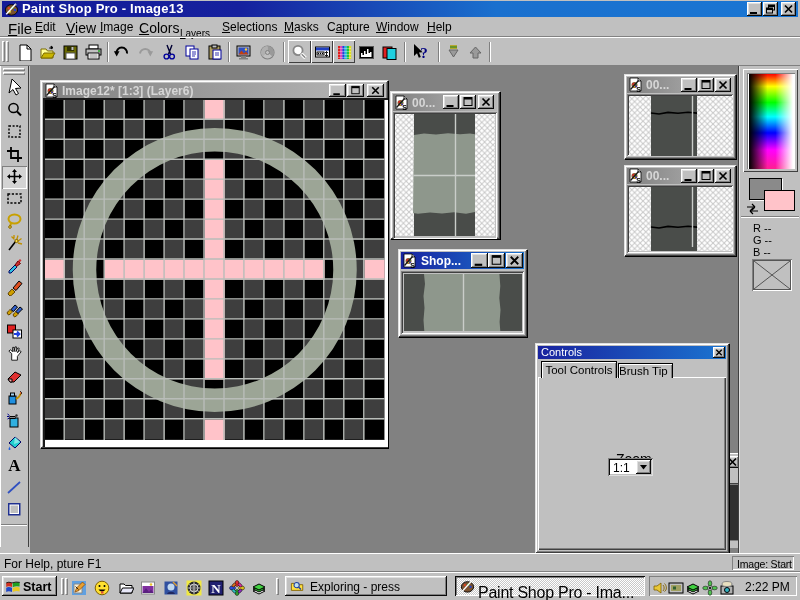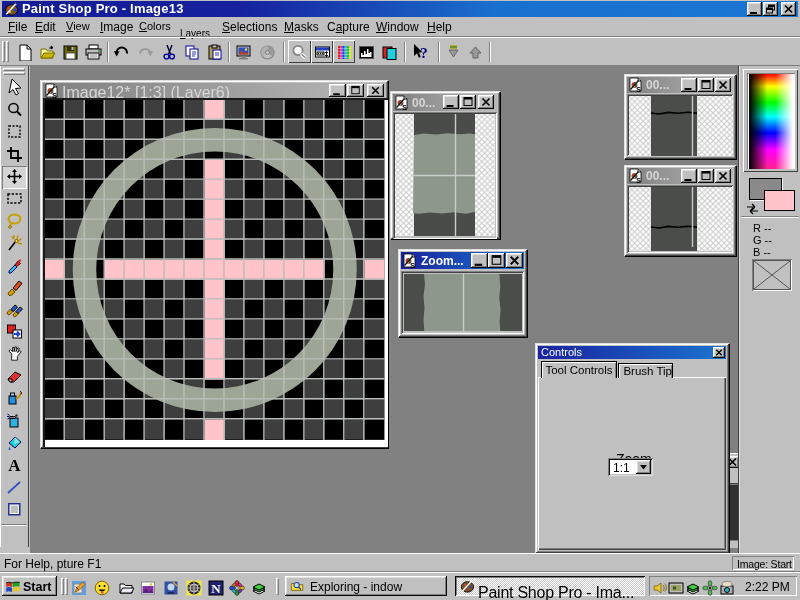--- a/index.html
+++ b/index.html
@@ -26,25 +26,25 @@
     </svg></div>
 <div class="ab btn" style="left:763px;top:2px;width:15px;height:14px"><svg width="100%" height="100%" viewBox="0 0 15 14">
       <rect x="5.5" y="3" width="6" height="5" fill="none" stroke="#000"></rect>
       <rect x="5.5" y="3" width="6" height="2" fill="#000"></rect>
       <rect x="3.5" y="6" width="6" height="5" fill="#c0c0c0" stroke="#000"></rect>
       <rect x="3.5" y="6" width="6" height="2" fill="#000"></rect>
     </svg></div>
 <div class="ab btn" style="left:781px;top:2px;width:15px;height:14px"><svg width="100%" height="100%" viewBox="0 0 15 14">
       <path d="M4 3.5l7 7M11 3.5l-7 7" stroke="#000" stroke-width="1.7"></path>
     </svg></div>
-<div class="ab" style="left:8px;top:20px;font-size:12px"><u>F</u>ile</div>
+<div class="ab" style="left:8px;top:20px;font-size:15px"><u>F</u>ile</div>
 <div class="ab" style="left:35px;top:20px;font-size:12px"><u>E</u>dit</div>
-<div class="ab" style="left:66px;top:20px;font-size:11px"><u>V</u>iew</div>
+<div class="ab" style="left:66px;top:20px;font-size:14px"><u>V</u>iew</div>
 <div class="ab" style="left:100px;top:20px;font-size:12px"><u>I</u>mage</div>
-<div class="ab" style="left:139px;top:20px;font-size:11px"><u>C</u>olors</div>
+<div class="ab" style="left:139px;top:20px;font-size:14px"><u>C</u>olors</div>
 <div class="ab" style="left:180px;top:28px;font-size:10px"><u>L</u>ayers</div>
 <div class="ab" style="left:222px;top:20px;font-size:12px"><u>S</u>elections</div>
 <div class="ab" style="left:284px;top:20px;font-size:12px"><u>M</u>asks</div>
 <div class="ab" style="left:327px;top:20px;font-size:12px">C<u>a</u>pture</div>
 <div class="ab" style="left:376px;top:20px;font-size:12px"><u>W</u>indow</div>
 <div class="ab" style="left:427px;top:20px;font-size:12px"><u>H</u>elp</div>
 <div class="ab" style="left:0;top:36px;width:800px;height:1px;background:#828282"></div>
 <div class="ab" style="left:0;top:37px;width:800px;height:29px;border-top:1px solid #fff;border-bottom:1px solid #808080"></div>
 <div class="ab" style="left:2px;top:41px;width:3px;height:21px;border:1px solid #fff;border-right-color:#808080;border-bottom-color:#808080"></div>
 <div class="ab" style="left:6px;top:41px;width:3px;height:21px;border:1px solid #fff;border-right-color:#808080;border-bottom-color:#808080"></div>
@@ -260,21 +260,21 @@
         <path d="M9 1v3h3" fill="none" stroke="#000" stroke-width="0.8"></path>
         <circle cx="5.5" cy="8" r="3" fill="#8a5a30"></circle>
         <circle cx="4.3" cy="7" r="1" fill="#d22"></circle>
         <circle cx="6.8" cy="7.2" r="0.9" fill="#2a4"></circle>
         <circle cx="5" cy="9.6" r="0.9" fill="#fd2"></circle>
         <circle cx="7" cy="9.4" r="0.8" fill="#23c"></circle>
         <path d="M1.5 12.5L10 3" stroke="#181818" stroke-width="1.3"></path>
         <path d="M9.3 2.2l1.6 1.2" stroke="#888" stroke-width="1.5"></path>
         <text x="7.2" y="14.8" font-size="7" font-weight="bold" fill="#000">S</text>
       </svg></div>
-    <div class="ab" style="left:19px;top:1px;font-size:16px;font-weight:normal;color:#d6d6d6">Image12* [1:3] (Layer6)</div>
+    <div class="ab" style="left:19px;top:1px;font-size:12px;font-weight:bold;color:#d6d6d6">Image12* [1:3] (Layer6)</div>
   </div>
 <div class="ab btn" style="left:329px;top:84px;width:17px;height:13px"><svg width="100%" height="100%" viewBox="0 0 15 14">
       <rect x="3" y="10" width="7" height="2" fill="#000"></rect>
     </svg></div>
 <div class="ab btn" style="left:347px;top:84px;width:17px;height:13px"><svg width="100%" height="100%" viewBox="0 0 15 14">
       <rect x="3.5" y="2.5" width="8" height="8" fill="none" stroke="#000"></rect>
       <rect x="3.5" y="2.5" width="8" height="2" fill="#000"></rect>
     </svg></div>
 <div class="ab btn" style="left:367px;top:84px;width:17px;height:13px"><svg width="100%" height="100%" viewBox="0 0 15 14">
       <path d="M4 3.5l7 7M11 3.5l-7 7" stroke="#000" stroke-width="1.7"></path>
@@ -344,21 +344,21 @@
         <path d="M9 1v3h3" fill="none" stroke="#000" stroke-width="0.8"></path>
         <circle cx="5.5" cy="8" r="3" fill="#8a5a30"></circle>
         <circle cx="4.3" cy="7" r="1" fill="#d22"></circle>
         <circle cx="6.8" cy="7.2" r="0.9" fill="#2a4"></circle>
         <circle cx="5" cy="9.6" r="0.9" fill="#fd2"></circle>
         <circle cx="7" cy="9.4" r="0.8" fill="#23c"></circle>
         <path d="M1.5 12.5L10 3" stroke="#181818" stroke-width="1.3"></path>
         <path d="M9.3 2.2l1.6 1.2" stroke="#888" stroke-width="1.5"></path>
         <text x="7.2" y="14.8" font-size="7" font-weight="bold" fill="#000">S</text>
       </svg></div>
-    <div class="ab" style="left:20px;top:2px;font-size:12px;font-weight:bold;color:#fff">Zoom...</div>
+    <div class="ab" style="left:20px;top:2px;font-size:12px;font-weight:bold;color:#fff">Shop...</div>
   </div>
 <div class="ab btn" style="left:471px;top:253px;width:17px;height:15px"><svg width="100%" height="100%" viewBox="0 0 15 14">
       <rect x="3" y="10" width="7" height="2" fill="#000"></rect>
     </svg></div>
 <div class="ab btn" style="left:488px;top:253px;width:17px;height:15px"><svg width="100%" height="100%" viewBox="0 0 15 14">
       <rect x="3.5" y="2.5" width="8" height="8" fill="none" stroke="#000"></rect>
       <rect x="3.5" y="2.5" width="8" height="2" fill="#000"></rect>
     </svg></div>
 <div class="ab btn" style="left:506px;top:253px;width:17px;height:15px"><svg width="100%" height="100%" viewBox="0 0 15 14">
       <path d="M4 3.5l7 7M11 3.5l-7 7" stroke="#000" stroke-width="1.7"></path>
@@ -457,21 +457,21 @@
 <div class="ab" style="left:538px;top:346px;width:188px;height:13px;background:linear-gradient(90deg,#19239f,#1b74d0);overflow:hidden">
     <div class="ab" style="left:3px;top:0px;font-size:11px;color:#fff">Controls</div>
   </div>
 <div class="ab btn" style="left:713px;top:347px;width:12px;height:11px"><svg width="100%" height="100%" viewBox="0 0 15 14">
       <path d="M4 3.5l7 7M11 3.5l-7 7" stroke="#000" stroke-width="1.7"></path>
     </svg></div>
 <div class="ab" style="left:538px;top:377px;width:188px;height:173px;background:#c0c0c0;box-shadow:inset 1px 1px 0 #fff,inset -1px -1px 0 #404040,inset -2px -2px 0 #808080"></div>
 <div class="ab" style="left:541px;top:361px;width:76px;height:17px;background:#c0c0c0;border:1px solid #000;border-bottom:none;box-shadow:inset 1px 1px 0 #fff,inset -1px 0 0 #808080"></div>
 <div class="ab" style="left:542px;top:364px;width:74px;font-size:11.5px;text-align:center">Tool Controls</div>
 <div class="ab" style="left:618px;top:363px;width:55px;height:15px;background:#c0c0c0;border:1px solid #000;border-bottom:none;box-shadow:inset 1px 1px 0 #fff,inset -1px 0 0 #808080"></div>
-<div class="ab" style="left:619px;top:365px;width:53px;font-size:11.5px;text-align:right">Brush Tip</div>
+<div class="ab" style="left:619px;top:365px;width:53px;font-size:11.5px;text-align:left">Brush Tip</div>
 <div class="ab" style="left:616px;top:451px;font-size:14px">Zoom</div>
 <div class="ab sunk2" style="left:608px;top:458px;width:45px;height:18px"></div>
 <div class="ab" style="left:613px;top:461px;font-size:12px">1:1</div>
 <div class="ab btn" style="left:636px;top:460px;width:15px;height:14px"><svg width="15" height="14" viewBox="0 0 15 14">
       <path d="M4 5h7l-3.5 4.5Z" fill="#000"></path>
     </svg></div>
 <div class="ab" style="left:738px;top:66px;width:62px;height:487px;background:#c0c0c0;border-left:1px solid #404040;box-shadow:inset 1px 0 0 #dfdfdf"></div>
 <div class="ab raised2" style="left:743px;top:69px;width:55px;height:103px"></div>
 <div class="ab" style="left:747px;top:73px;width:48px;height:96px;box-shadow:inset 1px 1px 0 #808080, inset -1px -1px 0 #fff;background:#fff"></div>
 <div class="ab" style="left:749px;top:74px;width:44px;height:95px"><svg width="44" height="95">
@@ -579,21 +579,21 @@
     <path d="M2 9l6-3 6 3-6 3Z" fill="#30b030" stroke="#000"></path>
     <path d="M2 7l6-3 6 3L8 10Z" fill="#40d040" stroke="#000"></path>
   </svg>
 <div class="ab" style="left:276px;top:578px;width:3px;height:17px;border:1px solid #fff;border-right-color:#808080;border-bottom-color:#808080"></div>
 <div class="ab btn" style="left:285px;top:576px;width:162px;height:20px"></div>
 <svg class="ab" style="left:290px;top:579px" width="15" height="14" viewBox="0 0 16 16">
     <path d="M1 13V5h4l1.5 1.5H14V13Z" fill="#ffe040" stroke="#806000"></path>
     <circle cx="7" cy="7" r="3" fill="#c0e0f0" stroke="#2040a0" stroke-width="1.2"></circle>
     <path d="M9.5 9.5L12 12" stroke="#2040a0" stroke-width="1.5"></path>
   </svg>
-<div class="ab" style="left:310px;top:580px;font-size:12px">Exploring - indow</div>
+<div class="ab" style="left:310px;top:580px;font-size:12px">Exploring - press</div>
 <div class="ab" style="left:455px;top:576px;width:190px;height:20px;background:repeating-conic-gradient(#ffffff 0% 25%, #c8c8c8 25% 50%) 0 0/2px 2px;box-shadow:inset 1px 1px 0 #0a0a0a,inset -1px -1px 0 #fff,inset 2px 2px 0 #808080"></div>
 <svg class="ab" style="left:460px;top:579px" width="15" height="14" viewBox="0 0 16 16">
     <ellipse cx="8" cy="9" rx="7" ry="6" fill="#7a5230" stroke="#000"></ellipse>
     <circle cx="5" cy="7" r="1.3" fill="#d42"></circle>
     <circle cx="9" cy="6.5" r="1.3" fill="#2a4"></circle>
     <circle cx="11.5" cy="9" r="1.3" fill="#24c"></circle>
     <path d="M2 14L13 2" stroke="#fff" stroke-width="1.5"></path>
   </svg>
 <div class="ab" style="left:478px;top:584px;font-size:16px;font-weight:normal;letter-spacing:-0.25px">Paint Shop Pro - Ima...</div>
 <div class="ab sunk" style="left:649px;top:576px;width:148px;height:20px"></div>

